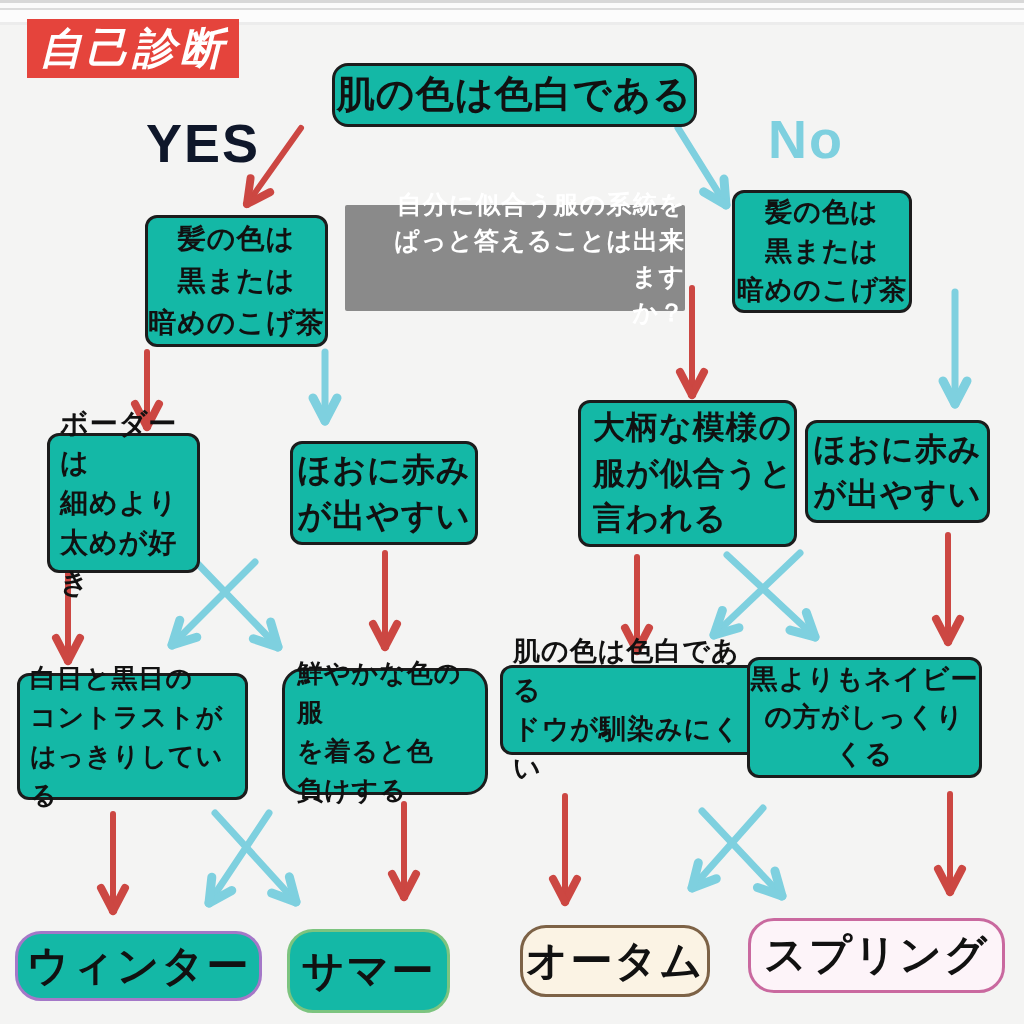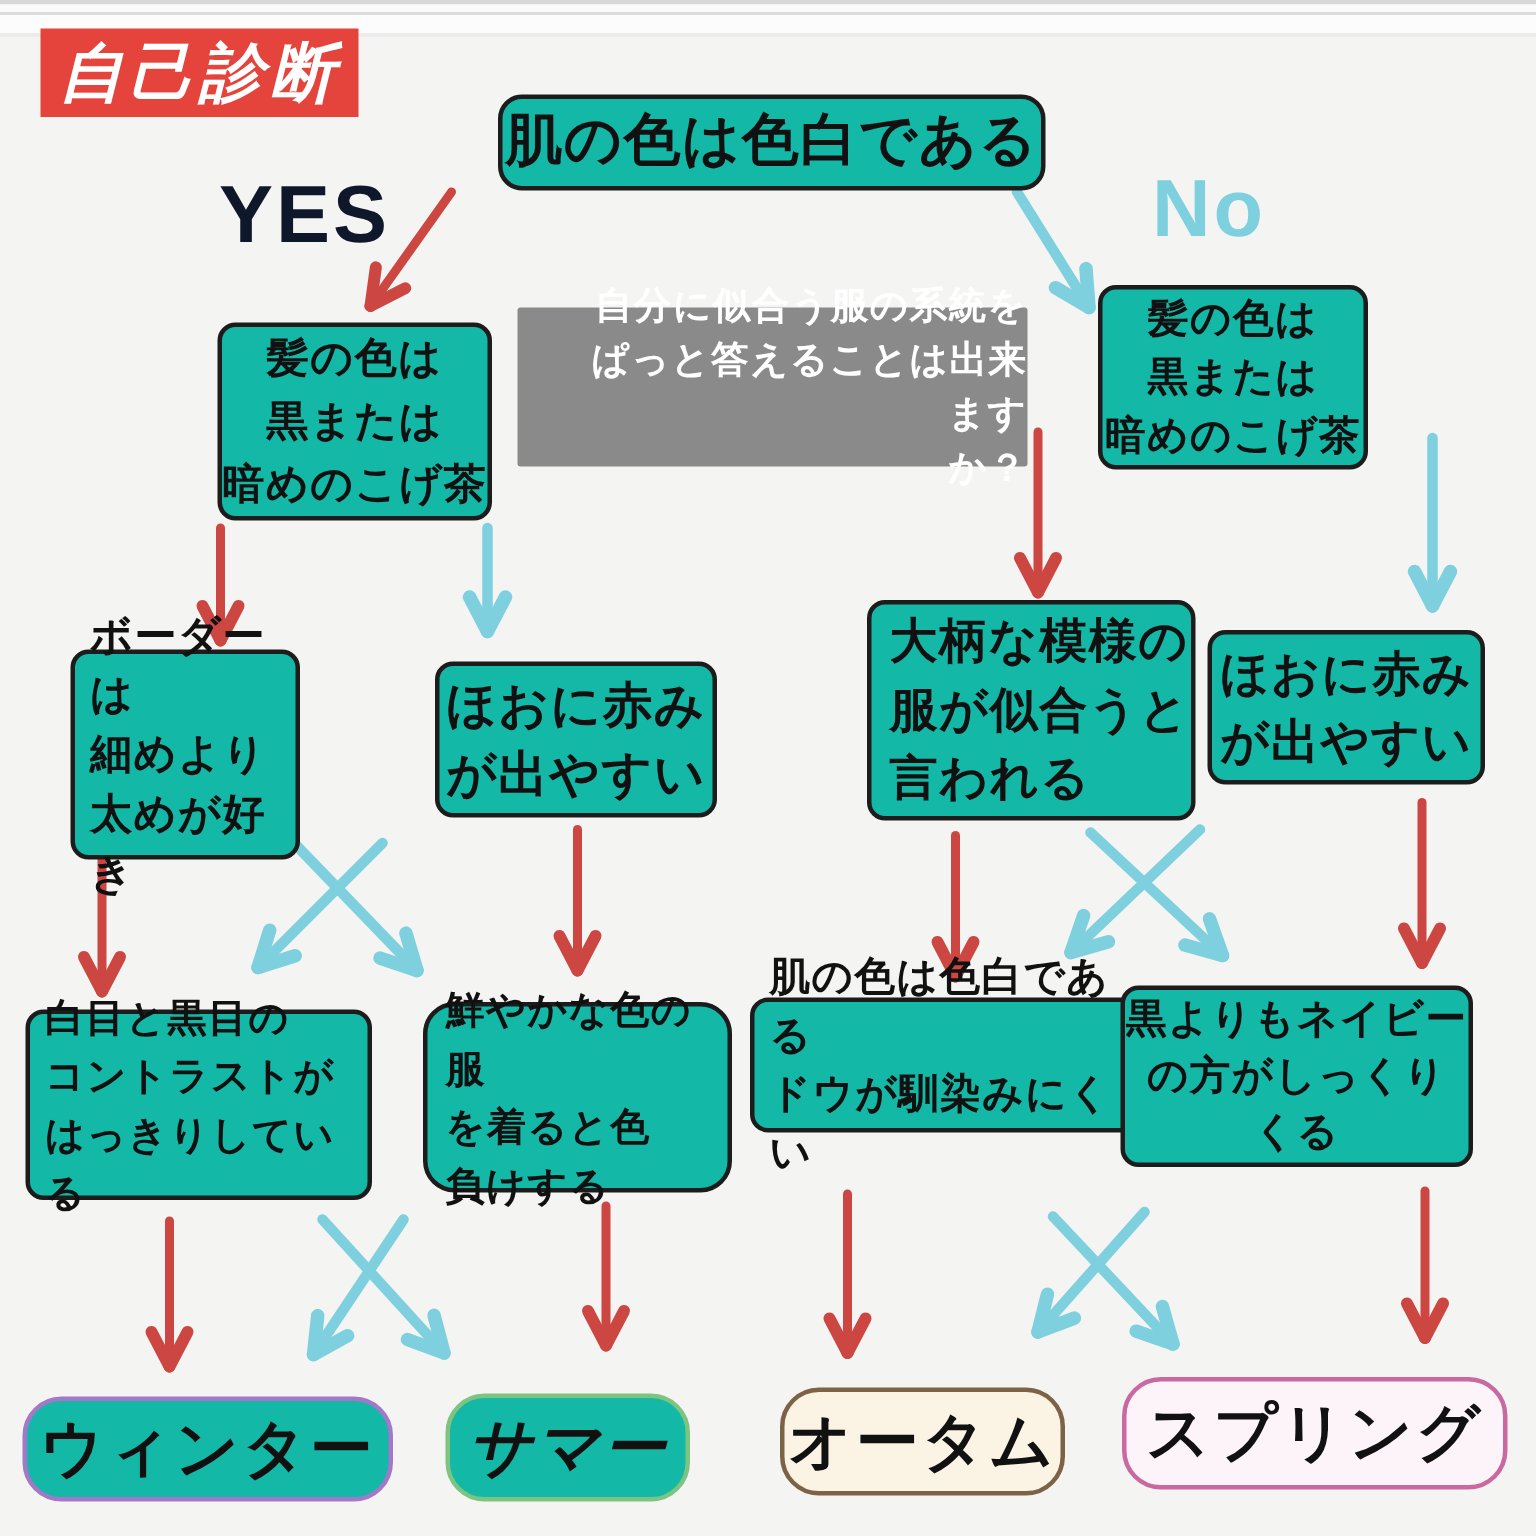--- a/index.html
+++ b/index.html
@@ -201,18 +201,18 @@
 
   <div class="node align-left" style="left:500px;top:665px;width:267px;height:90px;font-size:27px;line-height:1.45;padding-left:10px;">肌の色は色白である
 ドウが馴染みにくい</div>
 
   <div class="node" style="left:747px;top:657px;width:235px;height:121px;font-size:27px;">黒よりもネイビー
 の方がしっくり
 くる</div>
 
   <div class="node result" style="left: 15px; top: 931px; width: 247px; height: 70px; font-size: 42px; border-color: rgb(164, 120, 200);">ウィンター</div>
 
-  <div class="node result" style="left: 297px; top: 929px; width: 163px; height: 72px; font-size: 42px; border-color: rgb(124, 196, 127); font-style: italic;">サマー</div>
+  <div class="node result" style="left: 287px; top: 929px; width: 163px; height: 84px; font-size: 42px; border-color: rgb(124, 196, 127);">サマー</div>
 
   <div class="node result" style="left: 510px; top: 925px; width: 190px; height: 72px; font-size: 42px; border-color: rgb(125, 98, 70); background-color: rgb(251, 243, 228); margin-left: 10px;">オータム</div>
 
   <div class="node result" style="left: 748px; top: 918px; width: 257px; height: 75px; font-size: 42px; border-color: rgb(201, 105, 159); background-color: rgb(253, 244, 249);">スプリング</div>
 </div>
 
 </body></html>

